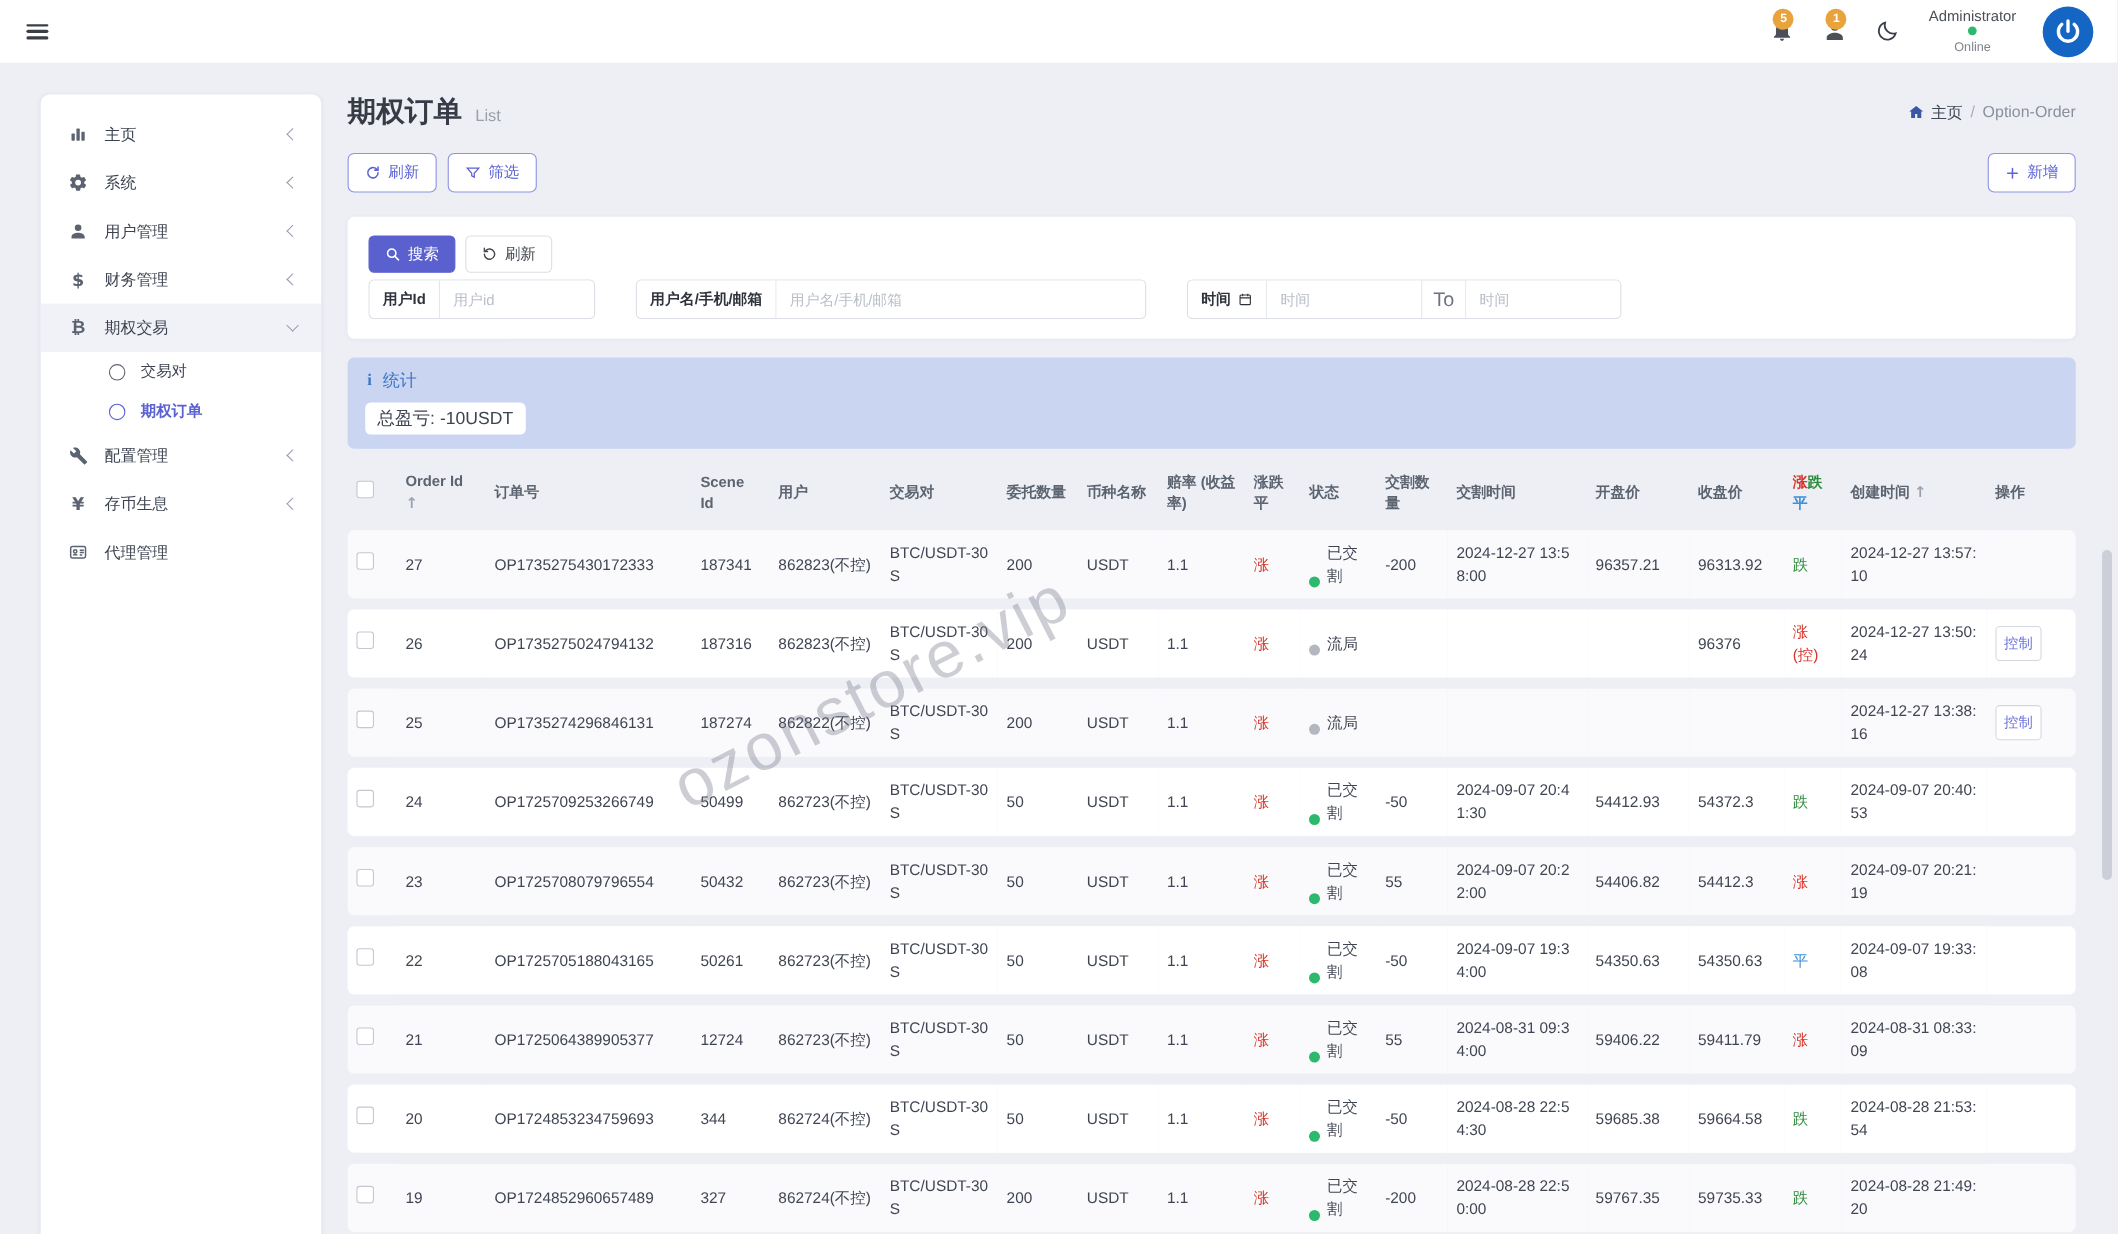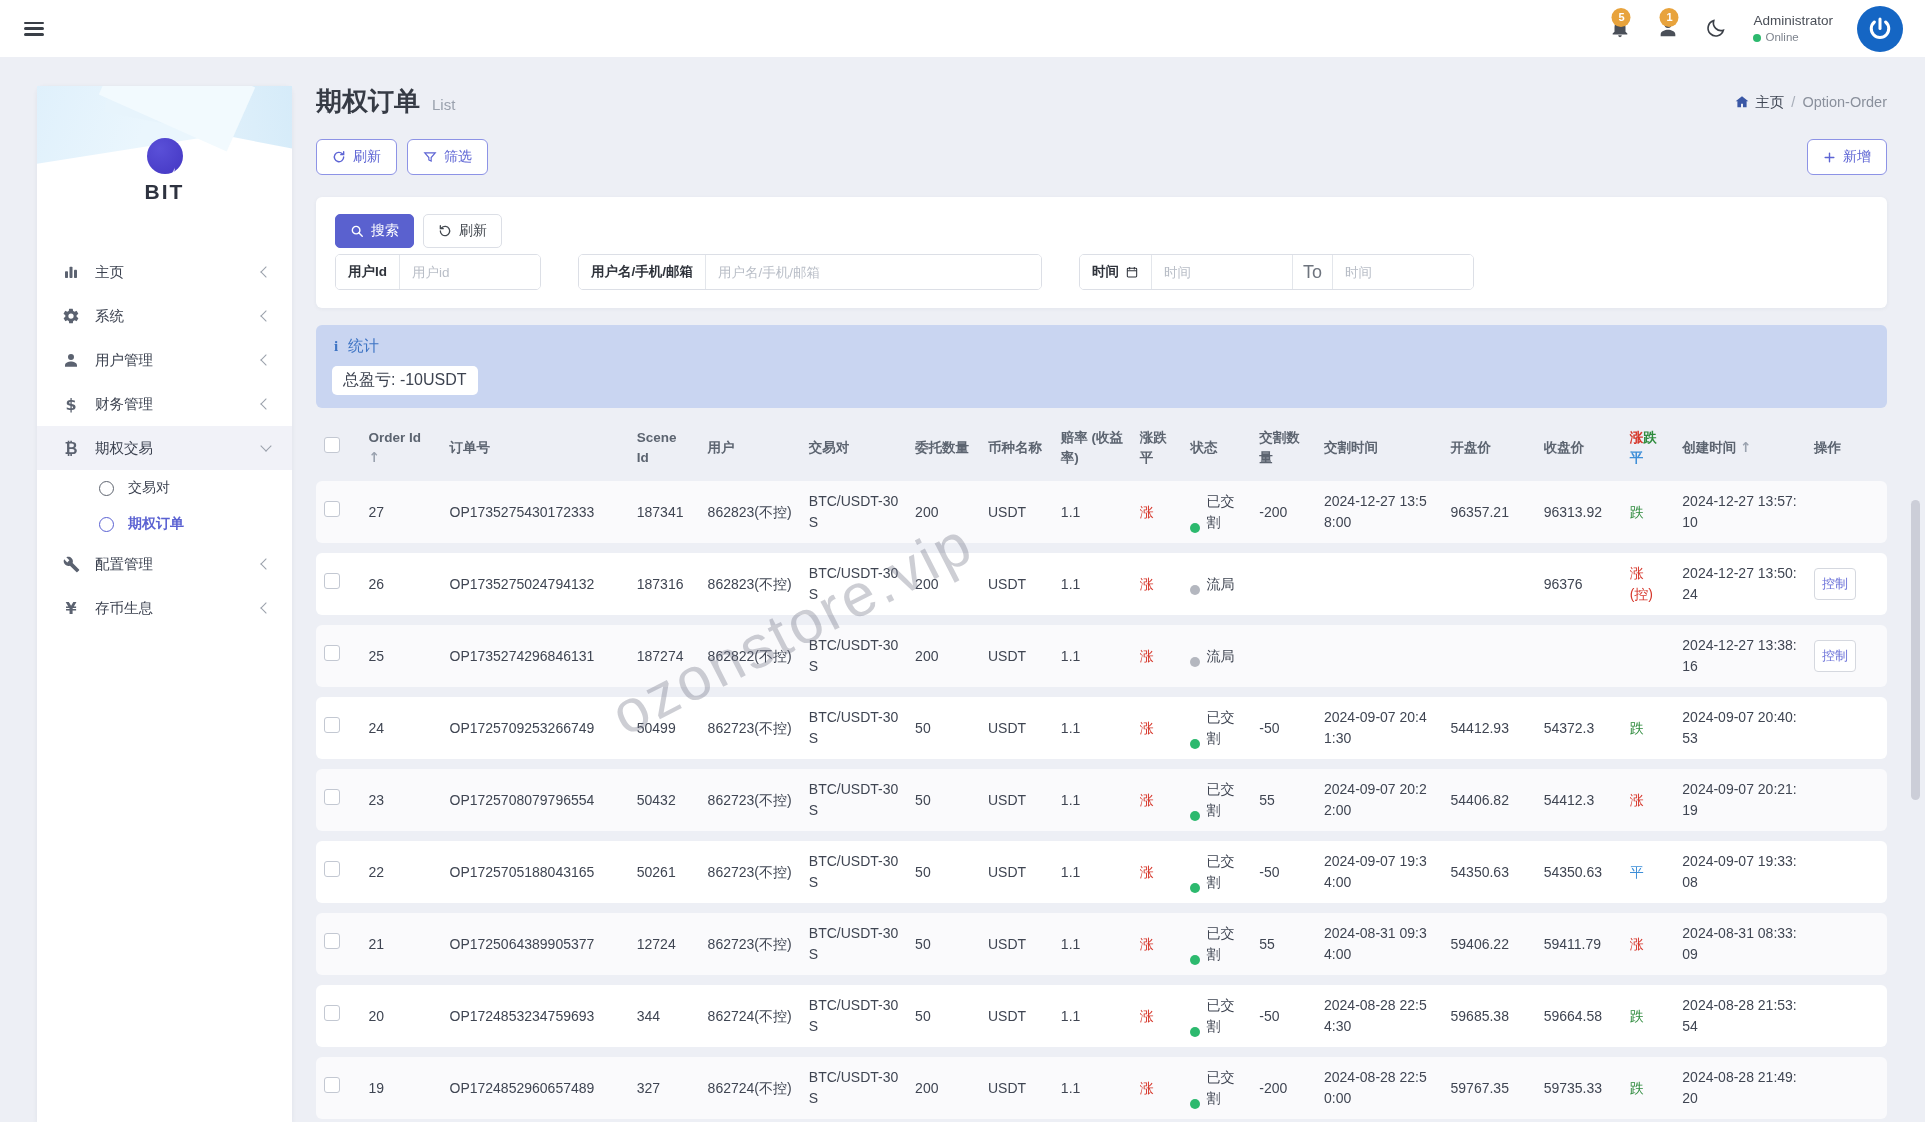--- a/index.html
+++ b/index.html
@@ -15,21 +15,21 @@
             display:flex; align-items:center; justify-content:space-between; padding:0 22px 0 24px; z-index:30; }
   .hamburger { width:20px; height:14px; display:flex; flex-direction:column; justify-content:space-between; cursor:pointer; }
   .hamburger span { height:2.6px; background:#3a3f47; border-radius:2px; }
   .topbar-right { display:flex; align-items:center; gap:24px; }
   .icon-wrap { position:relative; width:24px; height:24px; color:#4a4f58; }
   .badge { position:absolute; top:-9px; left:50%; transform:translateX(-50%); min-width:19px; height:19px;
            background:#e8a33c; color:#fff; border-radius:50%; font-size:11px; font-weight:bold;
            display:flex; align-items:center; justify-content:center; z-index:2; }
   .user-meta { text-align:right; line-height:1.35; }
   .user-meta .uname { font-size:13.5px; color:#4a4f58; }
-  .user-meta .ustatus { font-size:11.5px; color:#7d838d; display:flex; align-items:center; justify-content:flex-start; gap:4px; }
+  .user-meta .ustatus { font-size:11.5px; color:#7d838d; display:flex; align-items:center; justify-content:center; gap:4px;flex-direction:column; }
   .green-dot { width:8px; height:8px; border-radius:50%; background:#2cb96e; display:inline-block; }
   .avatar { width:46px; height:46px; border-radius:50%; background:#1566c4; display:flex; align-items:center; justify-content:center; }
 
   
   .sidebar { position:absolute; left:37px; top:86px; width:255px; height:1036px; background:#fff;
              border-radius:8px 8px 0 0; box-shadow:0 1px 5px rgba(40,50,80,.07); z-index:20; }
   .logo-area { position:relative; height:150px; overflow:hidden; text-align:center; }
   .deco1 { position:absolute; left:-30px; top:-44px; width:200px; height:110px; background:linear-gradient(120deg,#dbeefb 0%,#eaf6fd 70%); transform:rotate(-9deg); }
   .deco2 { position:absolute; right:-40px; top:-56px; width:220px; height:104px; background:linear-gradient(250deg,#cfe8f8 0%,#e7f4fc 80%); transform:rotate(11deg); }
   .deco3 { position:absolute; left:70px; top:-30px; width:140px; height:70px; background:#f2fafe; transform:rotate(24deg); }
@@ -154,27 +154,20 @@
     <div class="avatar">
       <svg width="28" height="28" viewBox="0 0 24 24" fill="none" stroke="#fff" stroke-width="2.6" stroke-linecap="round">
           <path d="M12 3.5v8"></path>
           <path d="M7.2 6a7.5 7.5 0 1 0 9.6 0"></path>
         </svg>
     </div>
   </div>
 </div>
 
 <aside class="sidebar">
-  <div class="logo-area">
-    <div class="deco1"></div>
-      <div class="deco2"></div>
-      <div class="deco3"></div>
-    <div class="logo-circle"></div>
-    <div class="logo-text">BIT</div>
-  </div>
   <nav class="nav">
     <div class="nav-item">
       <span class="nicon">
           <svg width="18" height="18" viewBox="0 0 24 24" fill="#5b6270">
             <rect x="4" y="11" width="4" height="9" rx="1"></rect>
             <rect x="10" y="5" width="4" height="15" rx="1"></rect>
             <rect x="16" y="9" width="4" height="11" rx="1"></rect>
           </svg>
         </span>
       <span class="nlabel">主页</span>
@@ -230,20 +223,31 @@
         </span>
       <span class="nlabel">配置管理</span>
         <span class="chev"></span>
     </div>
     <div class="nav-item">
       <span class="nicon">
           <span class="glyph-icon">¥</span>
         </span>
       <span class="nlabel">存币生息</span>
         <span class="chev"></span>
+    </div>
+    <div class="nav-item">
+      <span class="nicon">
+          <svg width="18" height="18" viewBox="0 0 24 24" fill="none" stroke="#5b6270" stroke-width="1.8">
+            <rect x="3" y="5" width="18" height="14" rx="2"></rect>
+            <circle cx="8.5" cy="11" r="2"></circle>
+            <path d="M5.5 16c.5-1.5 1.6-2 3-2s2.5.5 3 2" fill="#5b6270" stroke="none"></path>
+            <path d="M14 9.5h5M14 12.5h5M14 15.5h3"></path>
+          </svg>
+        </span>
+      <span class="nlabel">代理管理</span>
     </div>
   </nav>
 </aside>
 
 <main class="main">
   <div class="title-row">
     <span class="page-title">期权订单</span>
     <span class="page-sub">List</span>
     <div class="breadcrumb">
       <span class="bc-home">

